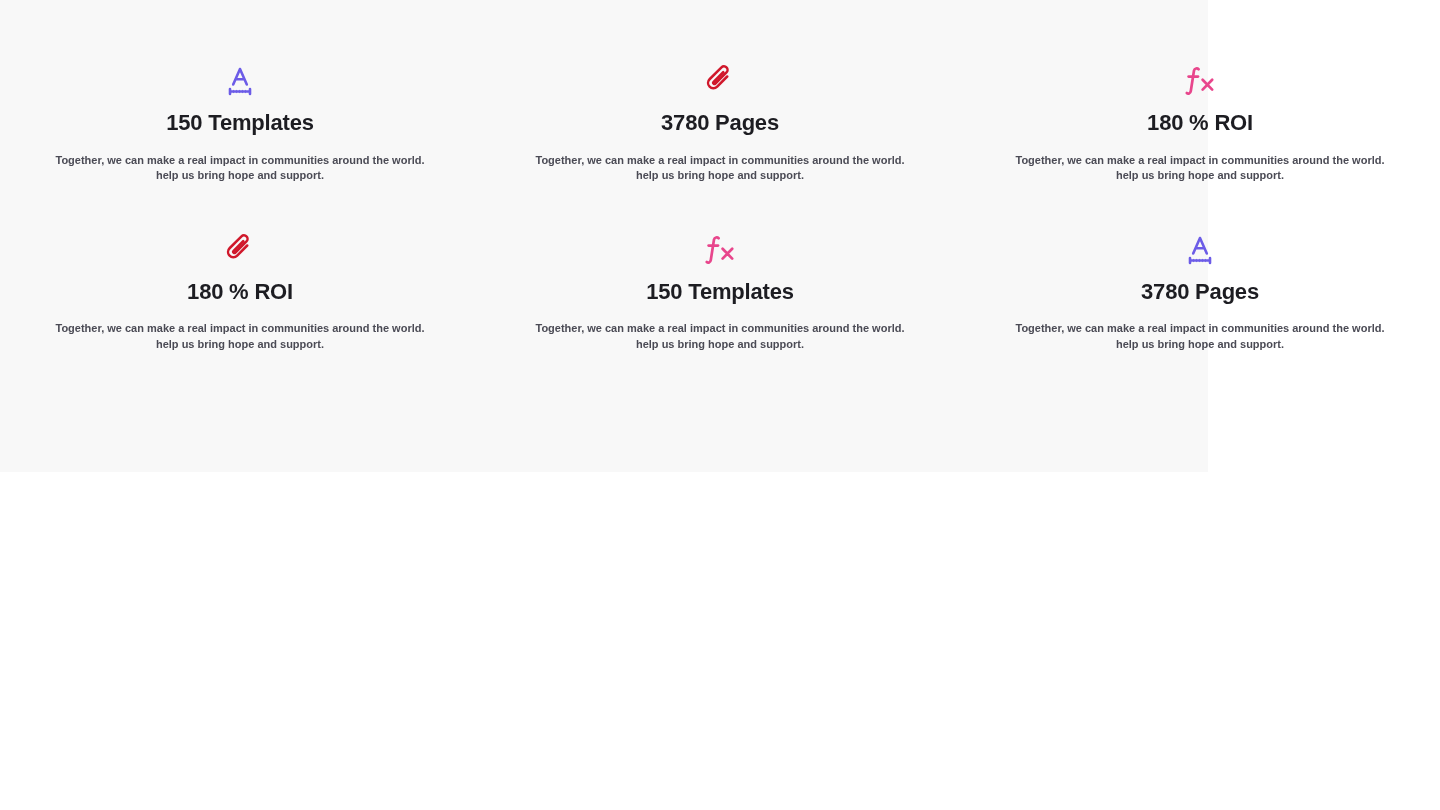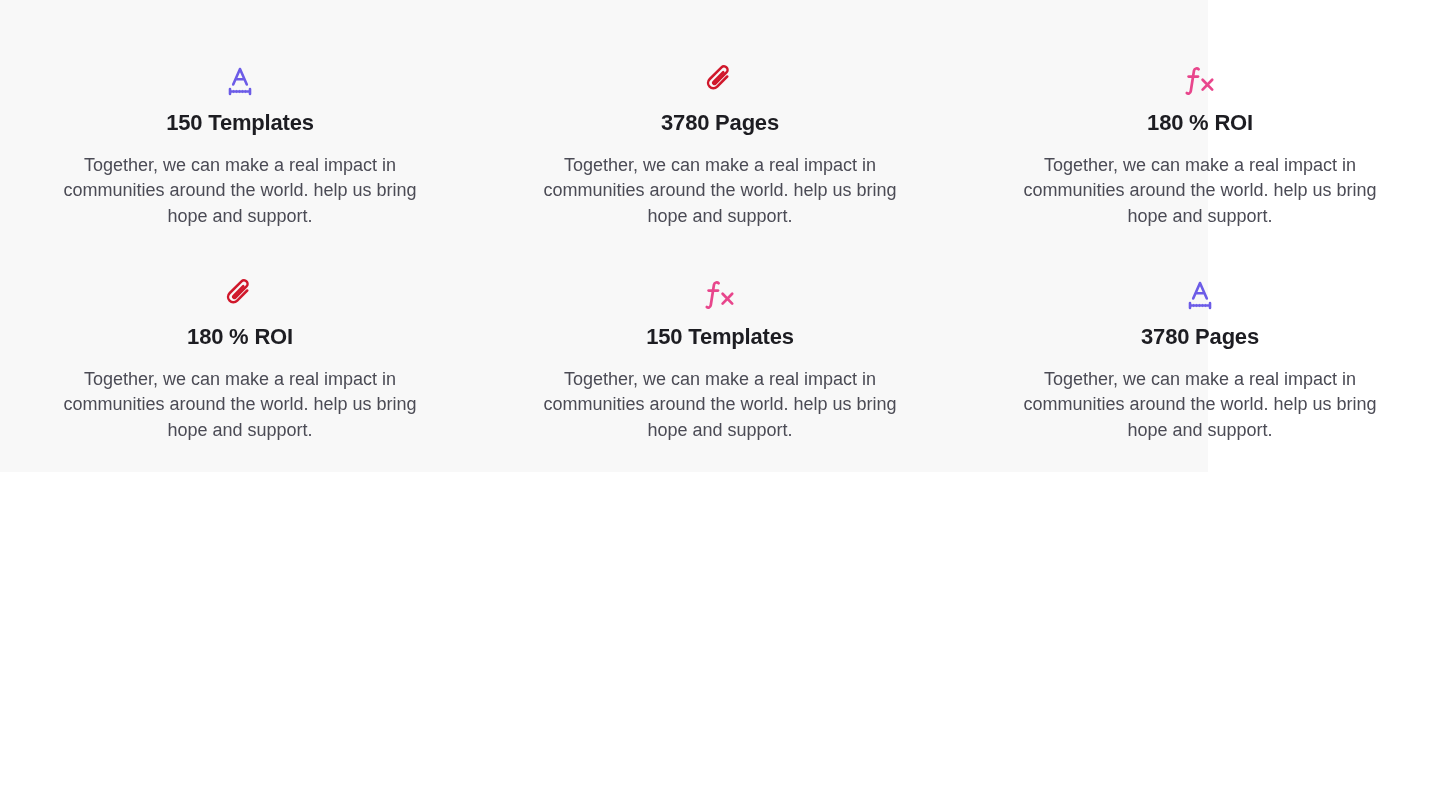--- a/index.html
+++ b/index.html
@@ -49,22 +49,22 @@
   .stat-title {
     font-size: 22px;
     font-weight: 700;
     color: #1d1d22;
     letter-spacing: -0.2px;
     line-height: 1.25;
     margin-bottom: 16px;
   }
 
   .stat-desc {
-    font-size: 18px;
-    font-weight: 400;
+    font-size: 11px;
+    font-weight: 700;
     color: #4b4b55;
     line-height: 1.42;
     max-width: 392px;
   }
 
   #page-rest {
     width: 1440px;
     height: 338px;
     background: #ffffff;
   }

